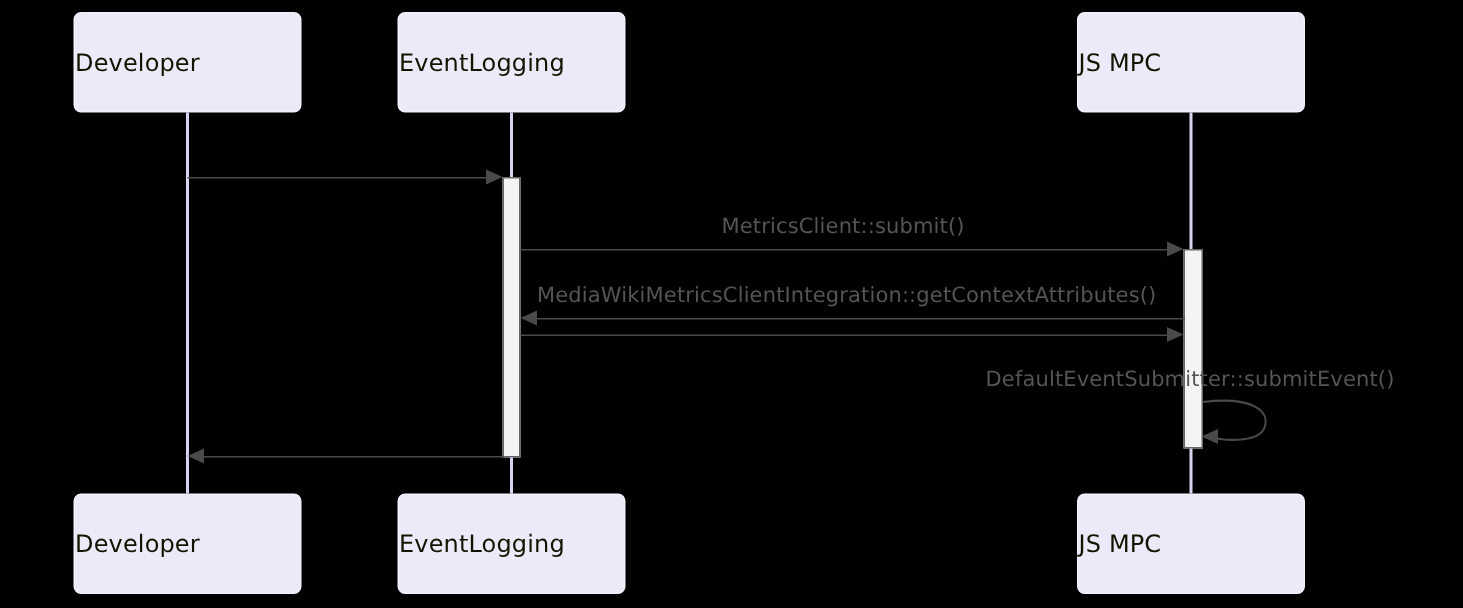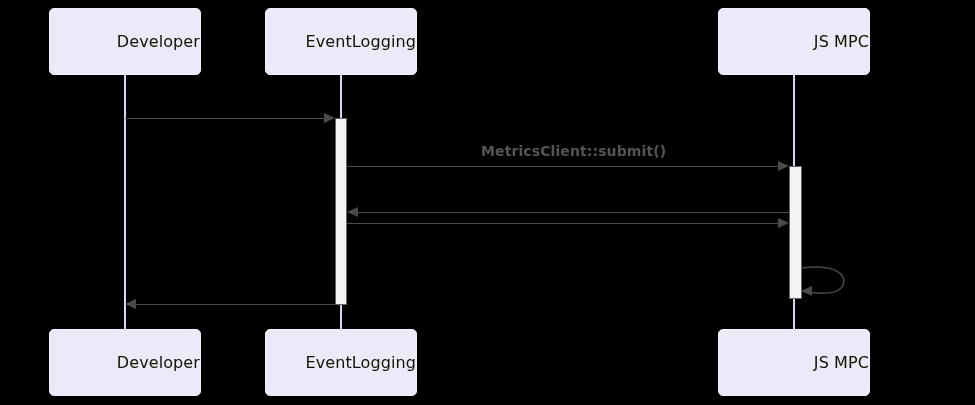--- a/index.html
+++ b/index.html
@@ -19,21 +19,21 @@
     overflow: hidden;
   }
   .participant-box {
     position: absolute;
     background: #ECEAF9;
     border: 1px solid #F2F0FC;
     border-radius: 5px;
     box-sizing: border-box;
     display: flex;
     align-items: center;
-    justify-content: flex-end;
+    justify-content: flex-start;
   }
   .participant-label {
     color: #131300;
     font-size: 16px;
     font-family: "DejaVu Sans", sans-serif;
     white-space: nowrap;
     letter-spacing: 0.1px;
   }
   .lifeline {
     position: absolute;
@@ -84,30 +84,32 @@
   <div class="lifeline" style="left:124px; top:75px; height:254px;"></div>
   <div class="lifeline" style="left:340px; top:75px; height:254px;"></div>
   <div class="lifeline" style="left:793px; top:75px; height:254px;"></div>
 
   <div class="activation" style="left:335px; top:118px; width:12px; height:187px;"></div>
   <div class="activation" style="left:789px; top:166px; width:13px; height:133px;"></div>
 
   <div class="msg-line" style="left:125px; top:118px; width:204px;"></div>
   <div class="arrowhead right" style="left:324px; top:113px;"></div>
 
-  <div class="msg-label" style="left:481px; top:143px;font-weight:bold;">MetricsClient::submit()</div>
+  <div class="msg-label" style="left:481px; top:143px;">MetricsClient::submit()</div>
   <div class="msg-line" style="left:347px; top:166px; width:436px;"></div>
   <div class="arrowhead right" style="left:778px; top:161px;"></div>
 
+  <div class="msg-label" style="left:358px; top:189px;">MediaWikiMetricsClientIntegration::getContextAttributes()</div>
   <div class="msg-line" style="left:358px; top:212px; width:432px;"></div>
   <div class="arrowhead left" style="left:347px; top:207px;"></div>
 
   <div class="msg-line" style="left:347px; top:223px; width:436px;"></div>
   <div class="arrowhead right" style="left:778px; top:218px;"></div>
 
+  <div class="msg-label" style="left:657px; top:245px;">DefaultEventSubmitter::submitEvent()</div>
   <svg class="selfloop" style="left:795px; top:258px;" width="60" height="44" viewBox="0 0 60 44">
     <path d="M 7 10 C 40 6, 52 16, 48 27 C 45 36, 26 37, 9 33" fill="none" stroke="#4a4a4a" stroke-width="1.4"></path>
   </svg>
   <div class="arrowhead left" style="left:801px; top:286px;"></div>
 
   <div class="msg-line" style="left:136px; top:304px; width:200px;"></div>
   <div class="arrowhead left" style="left:125px; top:299px;"></div>
 
   <div class="participant-box" style="left:49px; top:8px; width:152px; height:67px;">
     <span class="participant-label">Developer</span>

